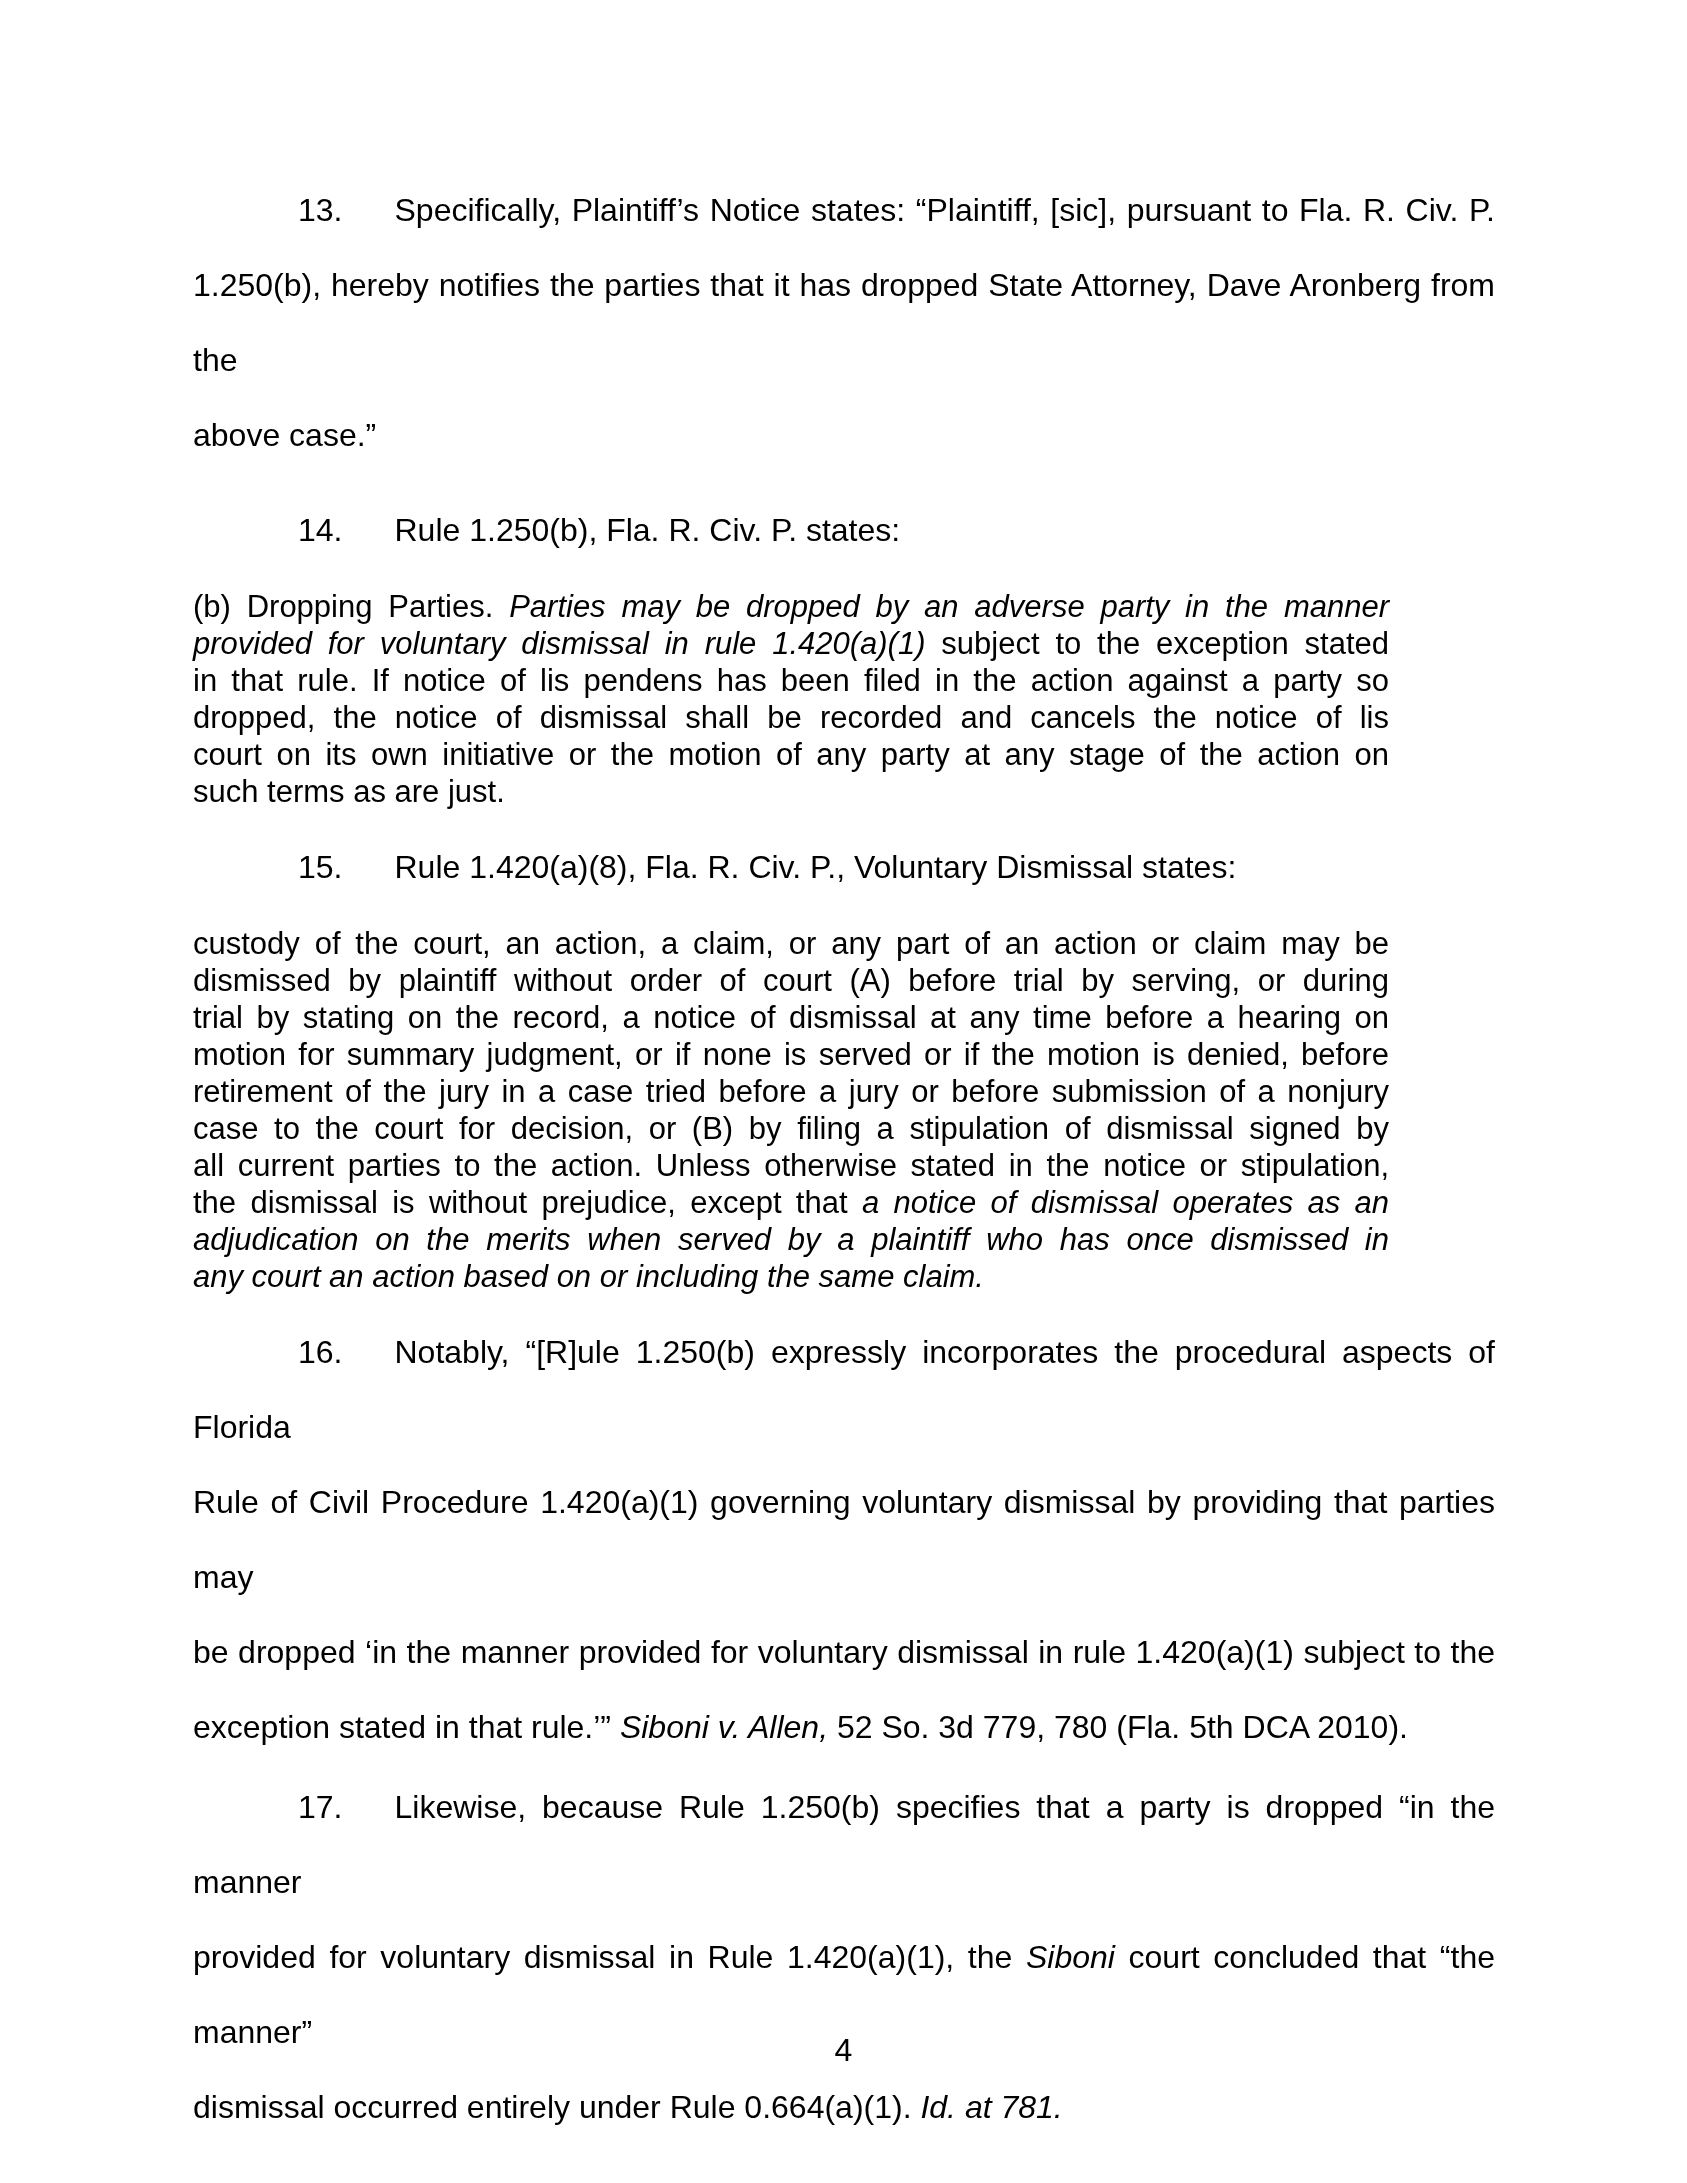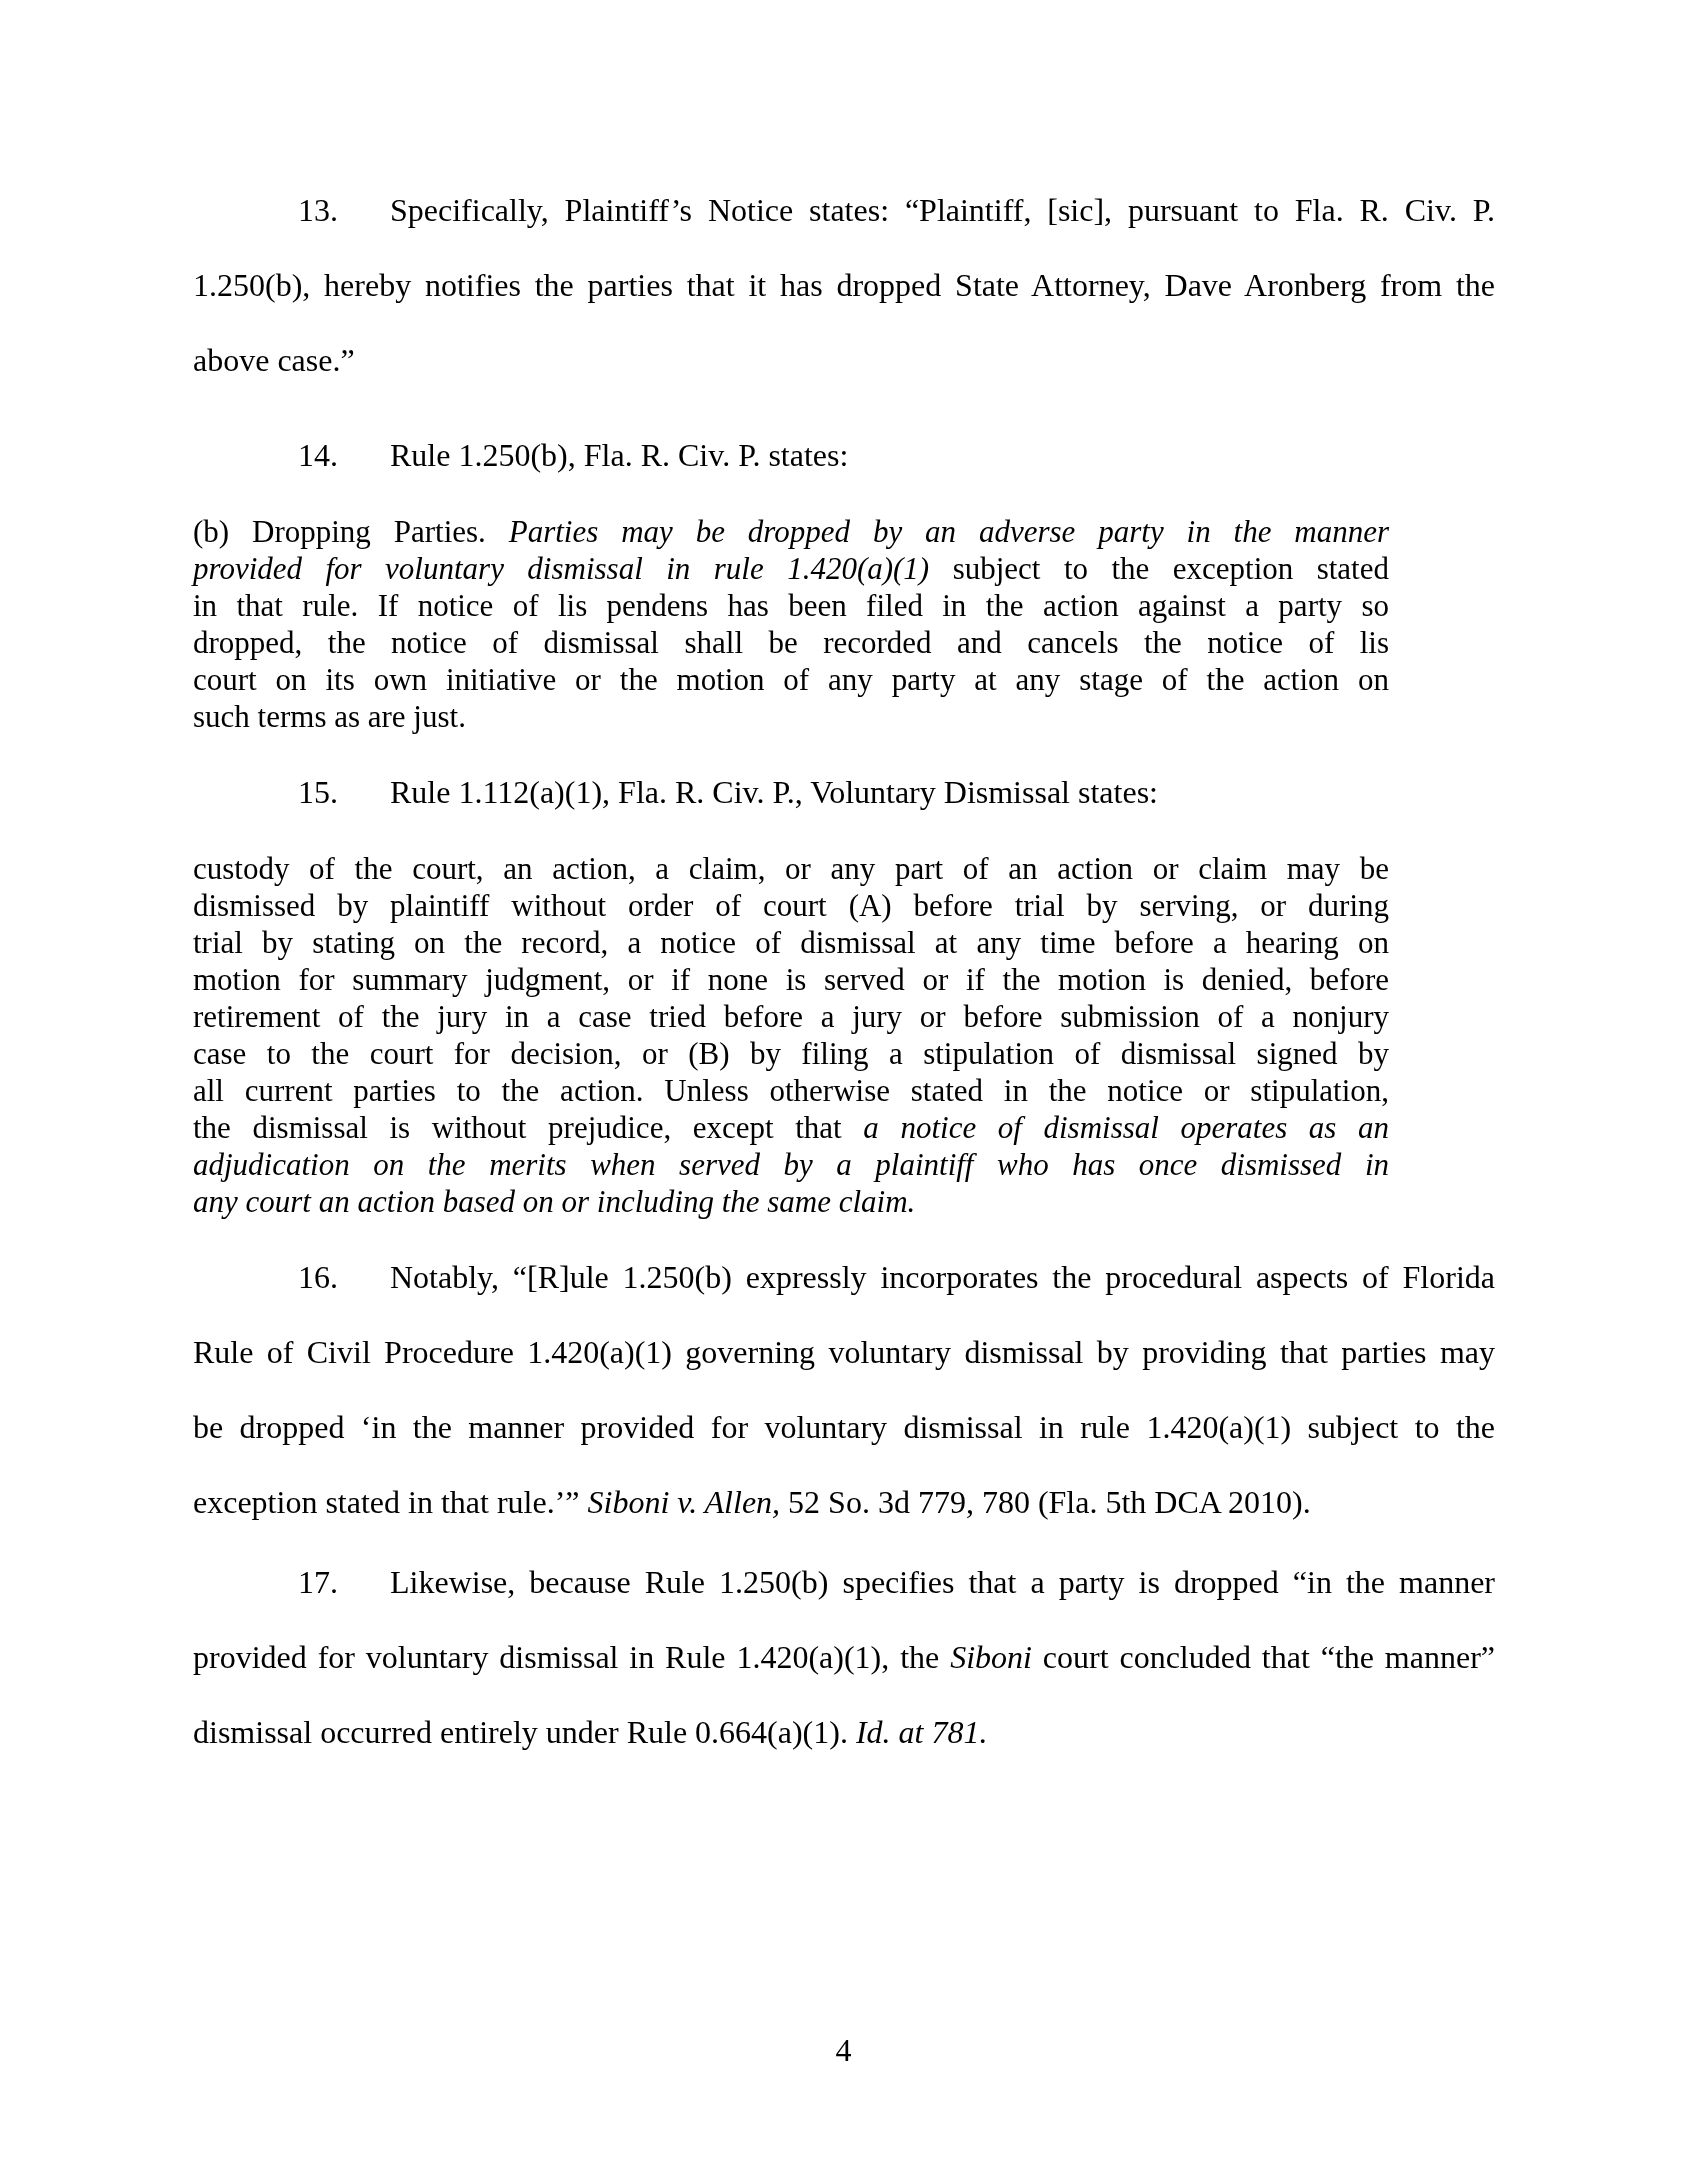--- a/index.html
+++ b/index.html
@@ -6,21 +6,21 @@
     margin: 0;
     padding: 0;
     background: #ffffff;
   }
   .page {
     position: relative;
     width: 1687px;
     height: 2183px;
     background: #ffffff;
     overflow: hidden;
-    font-family: Liberation Serif, serif;
+    font-family: Liberation Sans, sans-serif;
     color: #000000;
   }
   .doc {
     position: absolute;
     top: 173px;
     left: 193px;
     right: 192px;
   }
   .block { margin-top: 20px; }
   .block:first-child { margin-top: 0; }
@@ -72,21 +72,21 @@
       </div>
       <div class="block quote">
         <div class="line"><span>(b) Dropping Parties. </span><em>Parties may be dropped by an adverse party in the manner</em></div>
         <div class="line"><em>provided for voluntary dismissal in rule 1.420(a)(1)</em><span> subject to the exception stated</span></div>
         <div class="line"><span>in that rule. If notice of lis pendens has been filed in the action against a party so</span></div>
         <div class="line"><span>dropped, the notice of dismissal shall be recorded and cancels the notice of lis</span></div>
         <div class="line"><span>court on its own initiative or the motion of any party at any stage of the action on</span></div>
         <div class="line last"><span>such terms as are just.</span></div>
       </div>
       <div class="block heading">
-        <div class="line last"><span class="indent"></span><span>15.</span><span class="tab"></span><span>Rule 1.112(a)(1), Fla. R. Civ. P., Voluntary Dismissal states:</span></div>
+        <div class="line last"><span class="indent"></span><span>15.</span><span class="tab"></span><span>Rule 1.420(a)(8), Fla. R. Civ. P., Voluntary Dismissal states:</span></div>
       </div>
       <div class="block quote">
         <div class="line"><span>custody of the court, an action, a claim, or any part of an action or claim may be</span></div>
         <div class="line"><span>dismissed by plaintiff without order of court (A) before trial by serving, or during</span></div>
         <div class="line"><span>trial by stating on the record, a notice of dismissal at any time before a hearing on</span></div>
         <div class="line"><span>motion for summary judgment, or if none is served or if the motion is denied, before</span></div>
         <div class="line"><span>retirement of the jury in a case tried before a jury or before submission of a nonjury</span></div>
         <div class="line"><span>case to the court for decision, or (B) by filing a stipulation of dismissal signed by</span></div>
         <div class="line"><span>all current parties to the action. Unless otherwise stated in the notice or stipulation,</span></div>
         <div class="line"><span>the dismissal is without prejudice, except that </span><em>a notice of dismissal operates as an</em></div>

